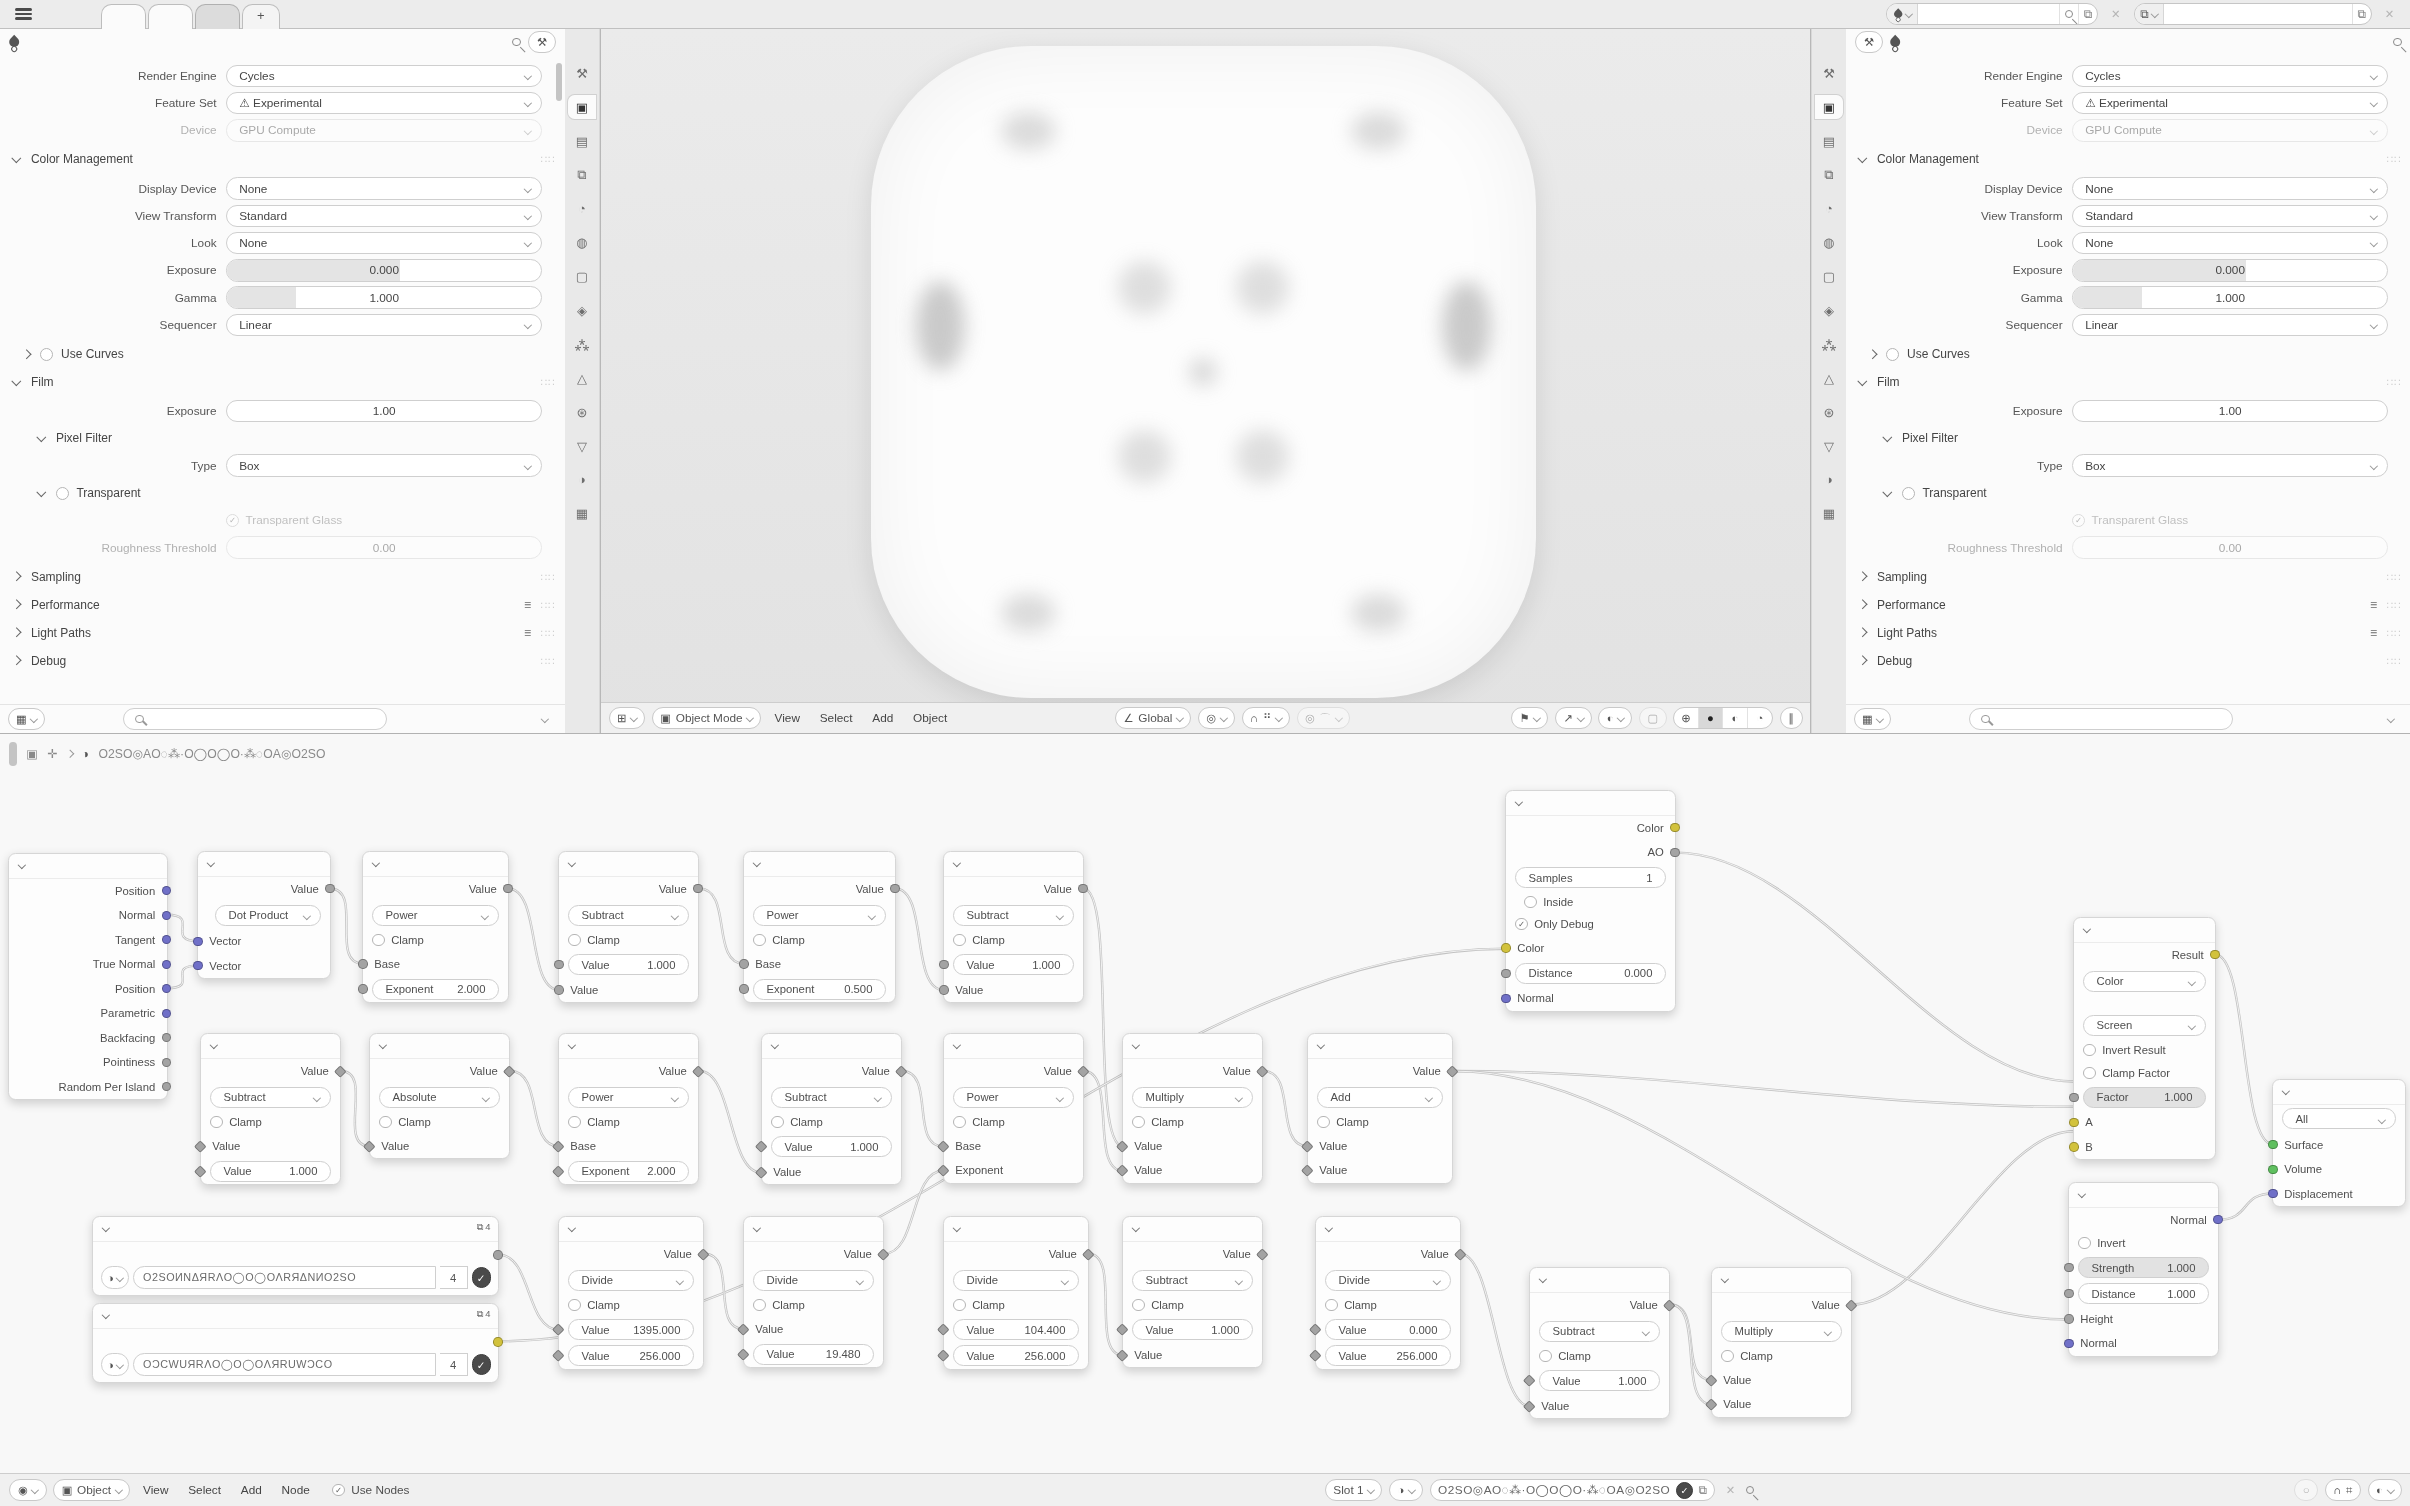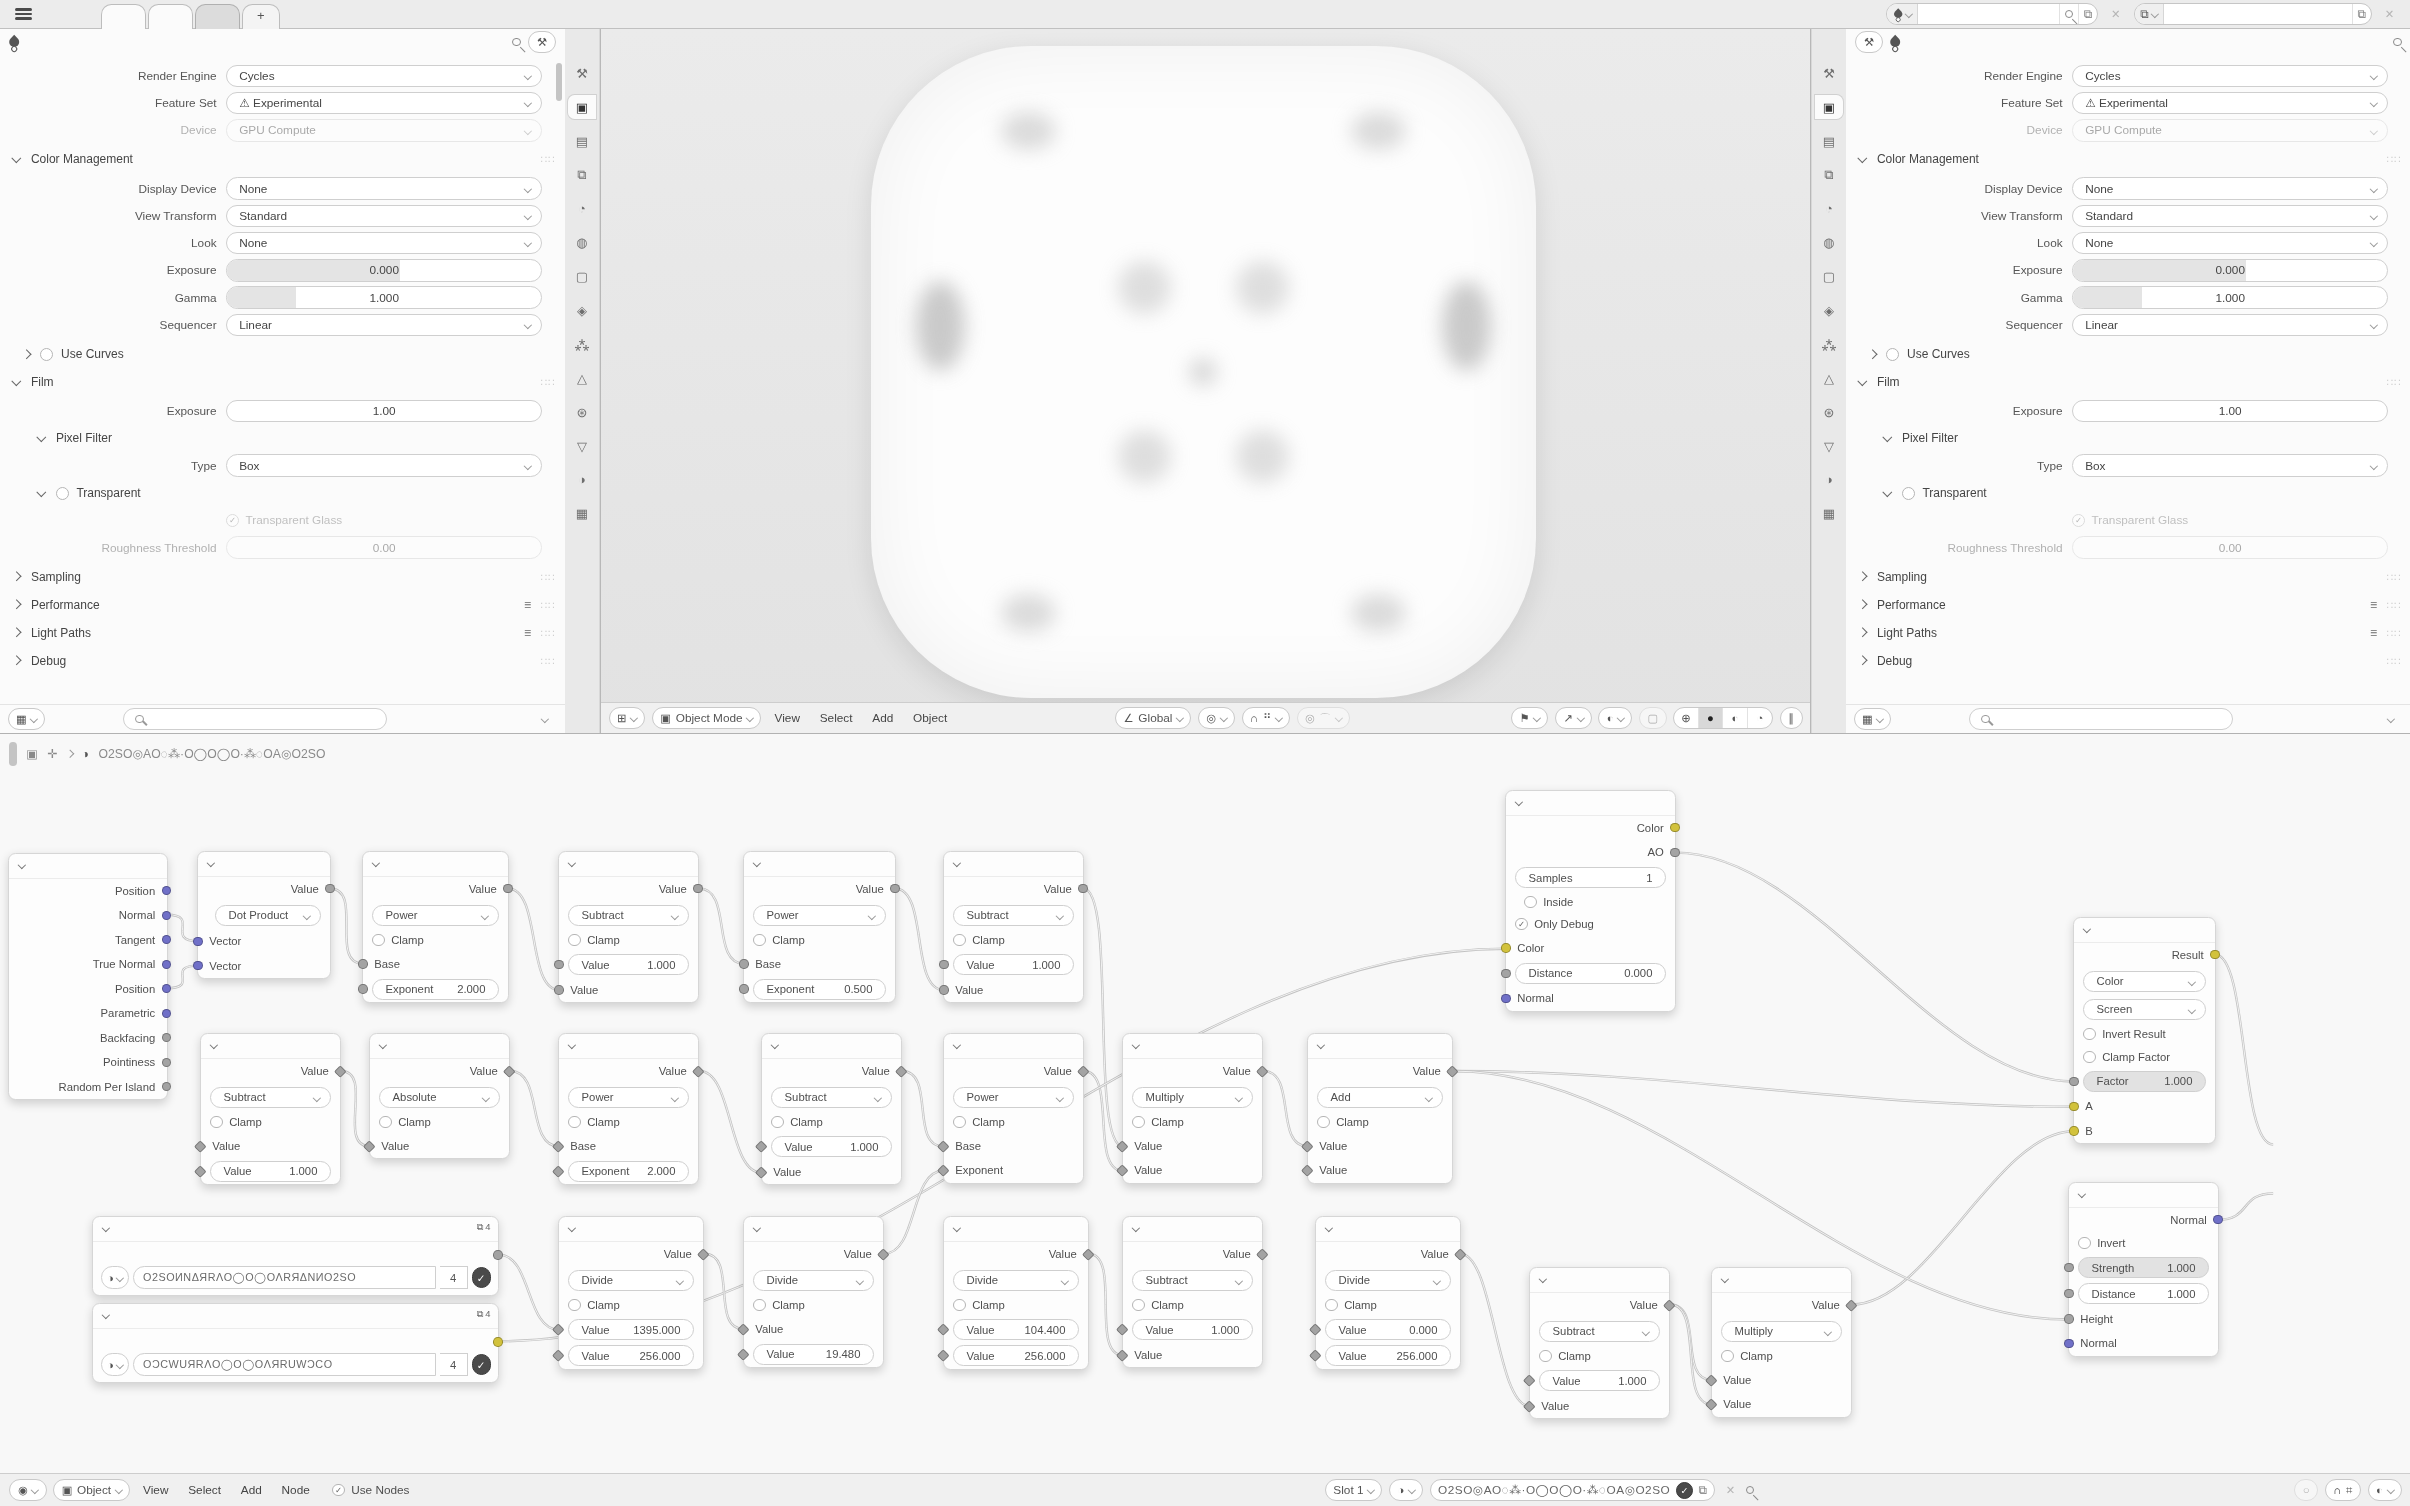--- a/index.html
+++ b/index.html
@@ -1422,21 +1422,21 @@
           <div class="nrow" style="height: 24.5px; justify-content: center;">
             <span class="olbl">Result</span>
             <span class="sock out" style="background: rgb(210, 194, 61);"></span>
           </div>
           <div class="nrow" style="height: 28px;">
             <span class="npill">
               <span class="pl">Color</span>
               <span class="caret abs"></span>
             </span>
           </div>
-          <div class="nrow" style="height: 28px;">
+          <div class="nrow" style="height: 28px; margin-top: 16px;">
             <span class="npill">
               <span class="pl">Screen</span>
               <span class="caret abs"></span>
             </span>
           </div>
           <div class="nrow" style="height: 22.6px;">
             <span class="nchk">
               <span class="cchk"></span>
               <span>Invert Result</span>
             </span>
@@ -1491,20 +1491,43 @@
               <span class="pv">1.000</span>
             </span>
           </div>
           <div class="nrow" style="height: 24.5px;">
             <span class="sock in" style="background: rgb(163, 163, 163);"></span>
             <span class="ilbl">Height</span>
           </div>
           <div class="nrow" style="height: 24.5px;">
             <span class="sock in" style="background: rgb(112, 112, 200);"></span>
             <span class="ilbl">Normal</span>
+          </div>
+        </div>
+        <div class="node" style="left: 2272px; top: 345px; width: 134px;">
+          <div class="nhead">
+            <span class="car"></span>
+          </div>
+          <div class="nrow" style="height: 28px;">
+            <span class="npill">
+              <span class="pl">All</span>
+              <span class="caret abs"></span>
+            </span>
+          </div>
+          <div class="nrow" style="height: 24.5px;">
+            <span class="sock in" style="background: rgb(95, 191, 95);"></span>
+            <span class="ilbl">Surface</span>
+          </div>
+          <div class="nrow" style="height: 24.5px;">
+            <span class="sock in" style="background: rgb(95, 191, 95);"></span>
+            <span class="ilbl">Volume</span>
+          </div>
+          <div class="nrow" style="height: 24.5px;">
+            <span class="sock in" style="background: rgb(112, 112, 200);"></span>
+            <span class="ilbl">Displacement</span>
           </div>
         </div>
       </div>
     <div class="nfoot" id="nfoot">
         <span class="chip">
           <span class="glyph">◉</span>
           <span class="caret" style="margin:0"></span>
         </span>
         <span class="chip">
           <span class="glyph">▣</span>

